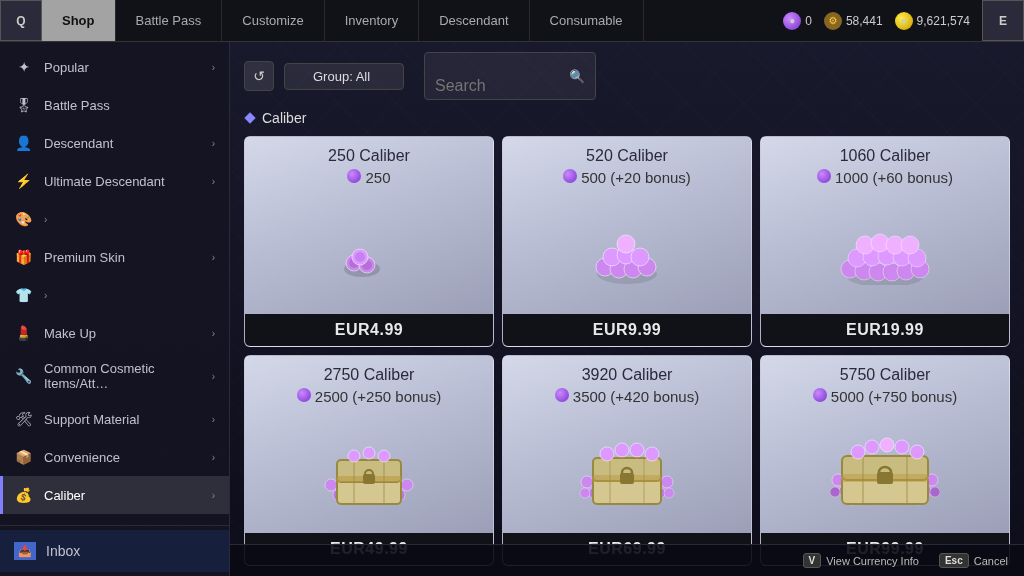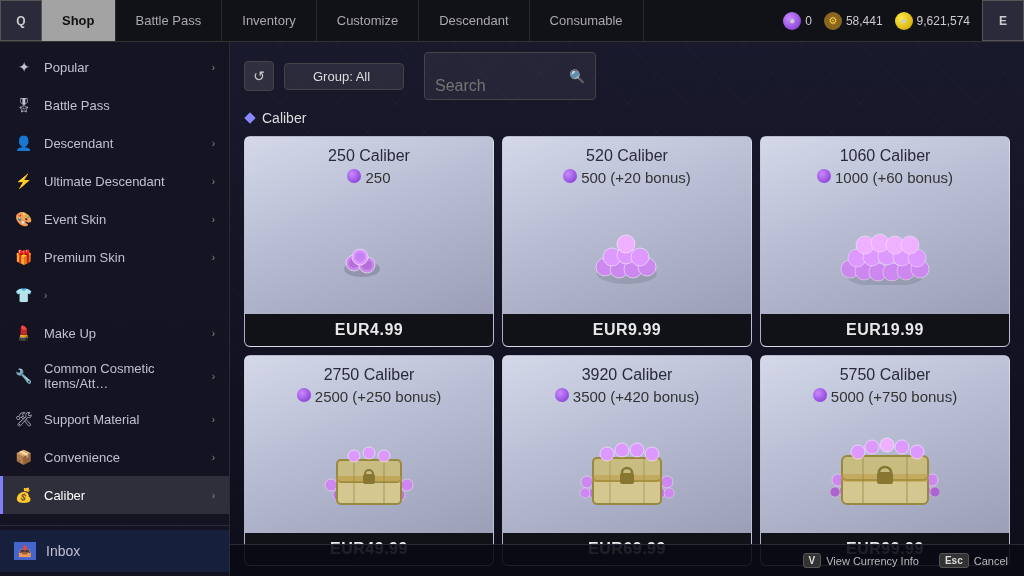--- a/index.html
+++ b/index.html
@@ -380,22 +380,22 @@
     }
   </style>
 </head>
 <body>
 
 <div class="top-nav">
   <div class="nav-key-btn">Q</div>
 
   <div class="nav-tab active">Shop</div>
   <div class="nav-tab">Battle Pass</div>
+  <div class="nav-tab">Customize</div>
   <div class="nav-tab">Inventory</div>
-  <div class="nav-tab">Customize</div>
   <div class="nav-tab">Descendant</div>
   <div class="nav-tab">Consumable</div>
 
   <div class="nav-currencies">
     <div class="currency-item">
       <div class="currency-icon" style="background: radial-gradient(circle at 35% 35%, #cc88ff, #7733cc);">●</div>
       <span>0</span>
     </div>
     <div class="currency-item">
       <div class="currency-icon" style="background: #886622; color: #ffcc44;">⚙</div>
@@ -433,21 +433,20 @@
       </div>
 
       <div class="sidebar-item">
         <span class="item-icon">⚡</span>
         <span class="item-label">Ultimate Descendant</span>
         <span class="arrow">›</span>
       </div>
 
       <div class="sidebar-item">
         <span class="item-icon">🎨</span>
-        <span class="item-label">Event Skin</span>
         <span class="arrow">›</span>
       </div>
 
       <div class="sidebar-item">
         <span class="item-icon">🎁</span>
         <span class="item-label">Premium Skin</span>
         <span class="arrow">›</span>
       </div>
 
       <div class="sidebar-item">

